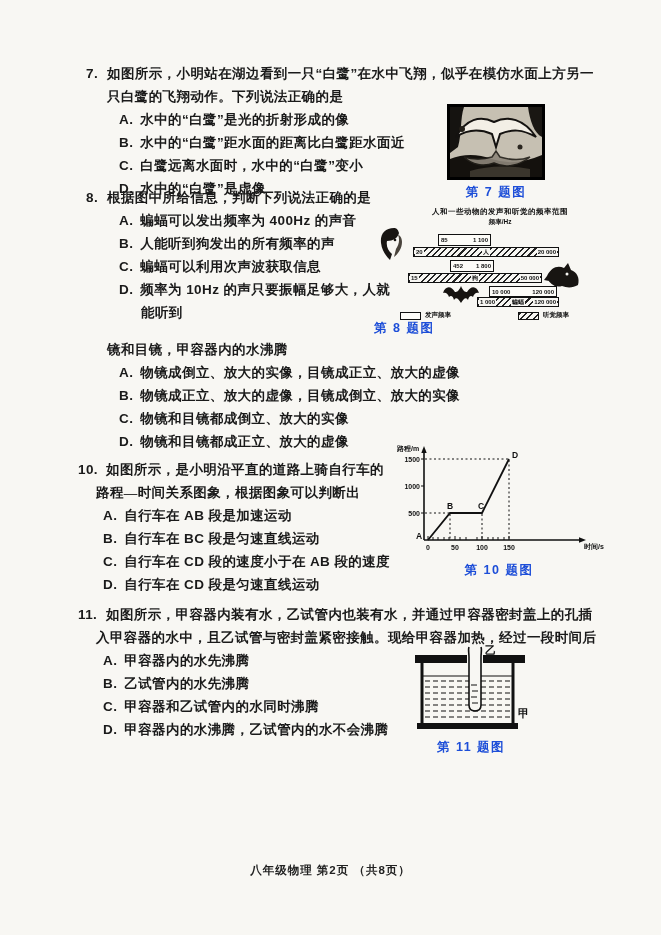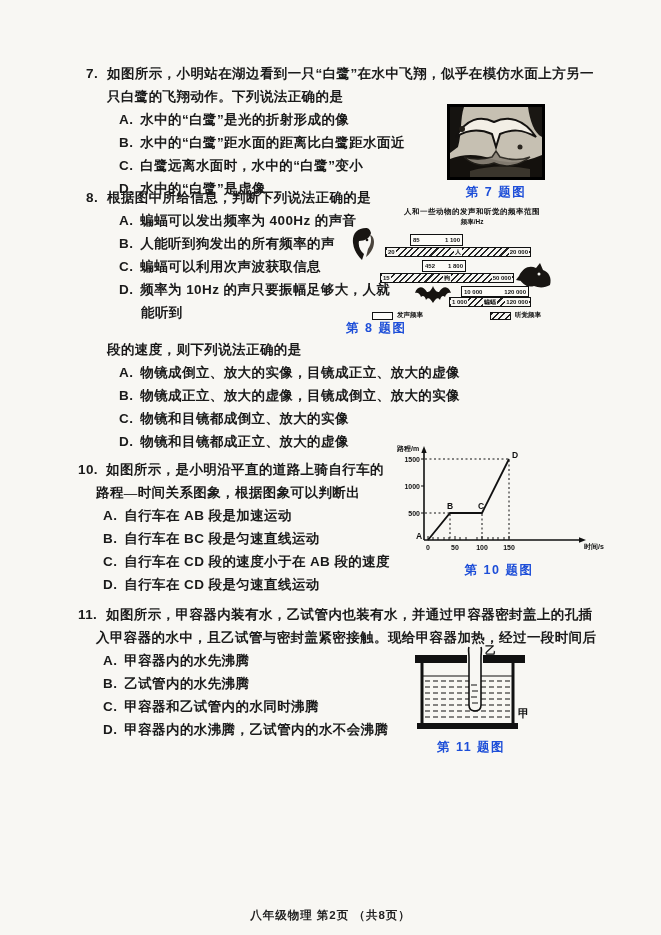--- a/index.html
+++ b/index.html
@@ -15,21 +15,21 @@
   .olb  { margin-right:7px; }
   .optcont { padding-left:55px; }
   .q1011 .cont { padding-left:18px; }
   .q1011 .opt  { padding-left:25px; }
   .figcap { font-size:12.5px; font-weight:600; letter-spacing:1.5px; color:#1d4ed8; }
   
   .photo { position:absolute; left:447px; top:104px; width:98px; height:76px;
            border:3px solid #000; background:#c8c2b6; }
   .cap7 { position:absolute; left:447px; top:184px; width:98px; text-align:center; }
   
-  .f8 { position:absolute; left:346px; top:203px; width:252px; height:136px; }
+  .f8 { position:absolute; left:374px; top:203px; width:252px; height:136px; }
   .f8 .t { position:absolute; width:100%; text-align:center; font-weight:700; color:#111; }
   .f8t1 { top:4px;  font-size:7.5px; letter-spacing:0.5px; }
   .f8t2 { top:15px; font-size:6.5px; }
   .box  { position:absolute; border:1px solid #111; background:#fdfcf8; display:flex;
           justify-content:space-between; align-items:center; padding:0 2px;
           font-size:6px; font-weight:600; color:#111; }
   .hatch{ position:absolute; border:1px solid #111;
           background:repeating-linear-gradient(135deg,#242424 0 1.5px,#f7f6f2 1.5px 4.5px); }
   .hatch span { position:absolute; top:0; font-size:6px; line-height:8px; font-weight:600;
           background:#f7f6f2; padding:0 1px; color:#111; }
@@ -40,21 +40,21 @@
   .lgbox.h { background:repeating-linear-gradient(135deg,#242424 0 1.5px,#f7f6f2 1.5px 4.5px); }
   .cap8 { position:absolute; top:117px; width:232px; text-align:left; }
   .ficon { position:absolute; }
   
   .f10 { position:absolute; left:392px; top:442px; width:220px; }
   .cap10 { width:214px; text-align:center; margin-top:1px; }
   
   .f11 { position:absolute; left:415px; top:645px; width:120px; }
   .cap11 { width:112px; text-align:center; margin-top:0; }
   svg text { font-family:"Liberation Sans","DejaVu Sans",sans-serif; fill:#111; }
-  .footer { position:absolute; left:0; top:908px; width:661px; text-align:center;
+  .footer { position:absolute; left:0; top:863px; width:661px; text-align:center;
             font-size:11.5px; font-weight:600; letter-spacing:1px; color:#222; }
 </style>
 </head>
 <body>
 
 <div class="page">
 
   <div class="q" style="left:86px; top:62px; width:560px;">
     <div class="ln"><span class="num">7.</span><span>如图所示，小明站在湖边看到一只“白鹭”在水中飞翔，似乎在模仿水面上方另一</span></div>
     <div class="ln cont">只白鹭的飞翔动作。下列说法正确的是</div>
@@ -141,21 +141,21 @@
       <span>发声频率</span>
     </div>
     <div class="lg" style="left:144px; top:108px;">
       <span class="lgbox h"></span>
       <span>听觉频率</span>
     </div>
     <div class="cap8 figcap">第 8 题图</div>
   </div>
 
   <div class="q" style="left:86px; top:338px; width:560px;">
-    <div class="ln cont">段的速度，则下列说法正确的是</div>
+    <div class="ln cont">镜和目镜，甲容器内的水沸腾</div>
     <div class="ln opt"><span class="olb">A.</span><span>物镜成倒立、放大的实像，目镜成正立、放大的虚像</span></div>
     <div class="ln opt"><span class="olb">B.</span><span>物镜成正立、放大的虚像，目镜成倒立、放大的实像</span></div>
     <div class="ln opt"><span class="olb">C.</span><span>物镜和目镜都成倒立、放大的实像</span></div>
     <div class="ln opt"><span class="olb">D.</span><span>物镜和目镜都成正立、放大的虚像</span></div>
   </div>
 
   <div class="q q1011" style="left:78px; top:458px; width:330px;">
     <div class="ln"><span class="num10">10.</span><span>如图所示，是小明沿平直的道路上骑自行车的</span></div>
     <div class="ln cont">路程—时间关系图象，根据图象可以判断出</div>
     <div class="ln opt"><span class="olb">A.</span><span>自行车在 AB 段是加速运动</span></div>

